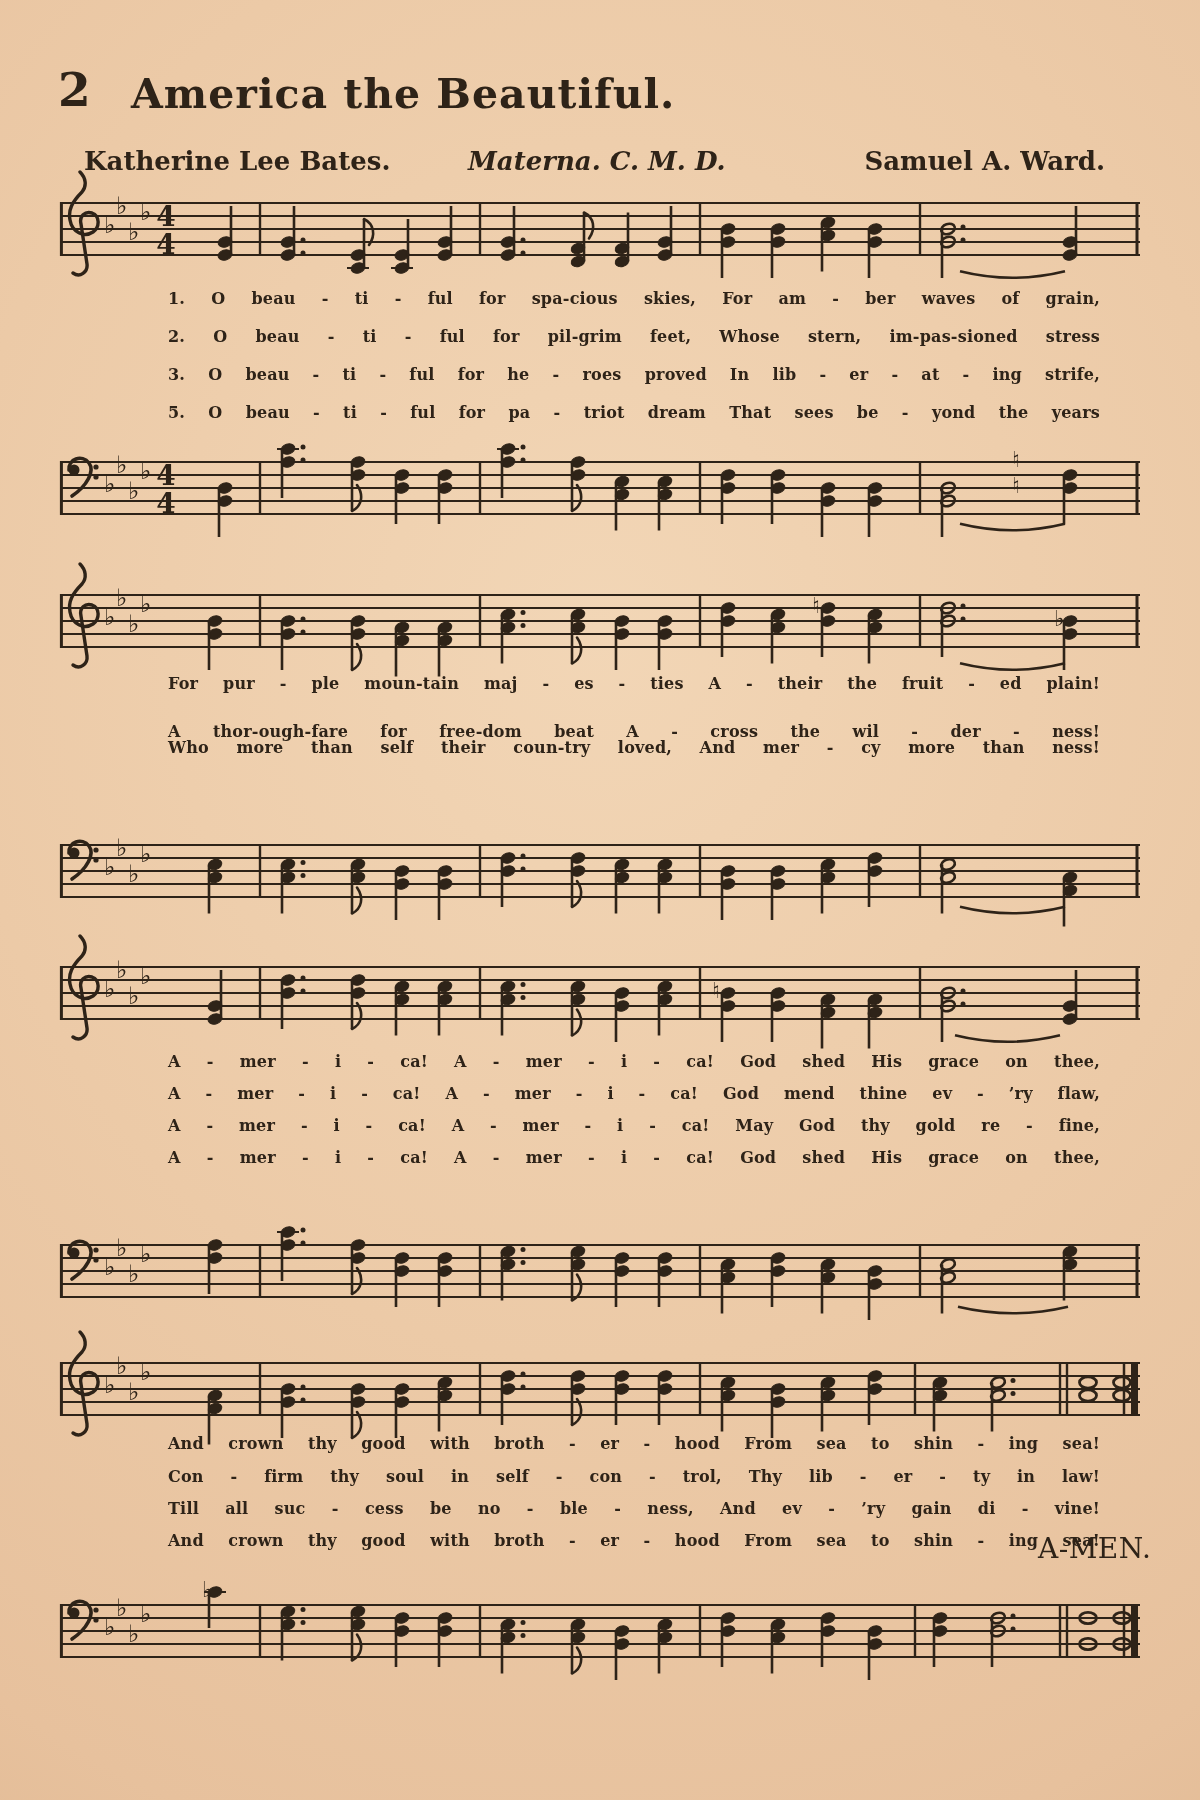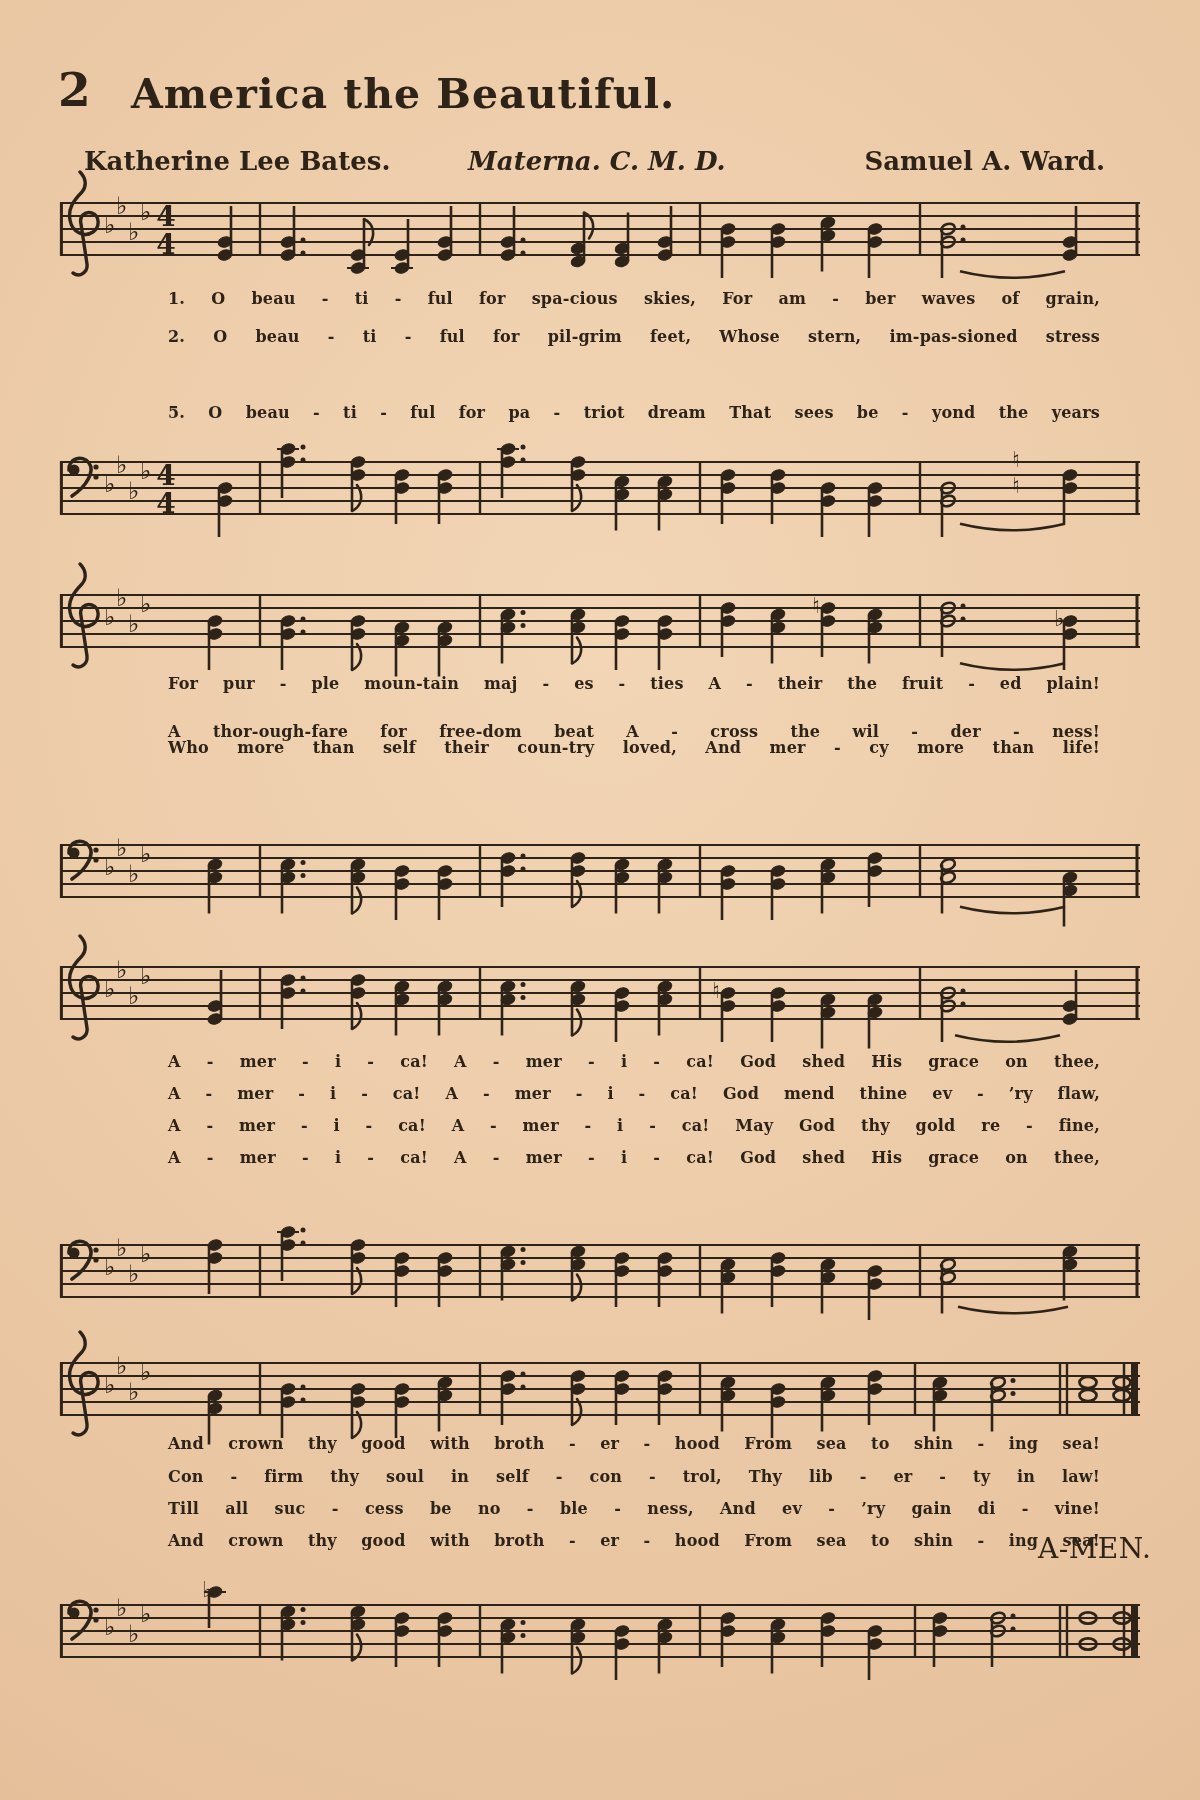--- a/index.html
+++ b/index.html
@@ -661,25 +661,26 @@
       <line x1="640" y1="45" x2="640" y2="97" stroke="#2e2318" stroke-width="2.4"></line>
       <line x1="855" y1="45" x2="855" y2="97" stroke="#2e2318" stroke-width="2.4"></line>
       <line x1="1000" y1="45" x2="1000" y2="97" stroke="#2e2318" stroke-width="2.4"></line>
       <line x1="1007" y1="45" x2="1007" y2="97" stroke="#2e2318" stroke-width="2.4"></line>
       <line x1="1064" y1="45" x2="1064" y2="97" stroke="#2e2318" stroke-width="2.5"></line>
       <rect x="1071" y="44" width="7" height="54" fill="#2e2318"></rect>
     </svg>
 
   <div class="lyric-line" style="top: 291px;">1. O beau - ti - ful for spa-cious skies, For am - ber waves of grain,</div>
   <div class="lyric-line" style="top: 329px;">2. O beau - ti - ful for pil-grim feet, Whose stern, im-pas-sioned stress</div>
+  <div class="lyric-line" style="top: 367px;">3. O beau - ti - ful for he - roes proved In lib - er - at - ing strife,</div>
   <div class="lyric-line" style="top: 405px;">5. O beau - ti - ful for pa - triot dream That sees be - yond the years</div>
 
   <div class="lyric-line" style="top: 676px;">For pur - ple moun-tain maj - es - ties A - their the fruit - ed plain!</div>
   <div class="lyric-line" style="top: 724px;">A thor-ough-fare for free-dom beat A - cross the wil - der - ness!</div>
-  <div class="lyric-line" style="top: 740px;">Who more than self their coun-try loved, And mer - cy more than life!</div>
+  <div class="lyric-line" style="top: 740px;">Who more than self their coun-try loved, And mer - cy more than ness!</div>
 
   <div class="lyric-line" style="top: 1054px;">A - mer - i - ca! A - mer - i - ca! God shed His grace on thee,</div>
   <div class="lyric-line" style="top: 1086px;">A - mer - i - ca! A - mer - i - ca! God mend thine ev - ’ry flaw,</div>
   <div class="lyric-line" style="top: 1118px;">A - mer - i - ca! A - mer - i - ca! May God thy gold re - fine,</div>
   <div class="lyric-line" style="top: 1150px;">A - mer - i - ca! A - mer - i - ca! God shed His grace on thee,</div>
 
   <div class="lyric-line" style="top: 1436px;">And crown thy good with broth - er - hood From sea to shin - ing sea!</div>
   <div class="lyric-line" style="top: 1469px;">Con - firm thy soul in self - con - trol, Thy lib - er - ty in law!</div>
   <div class="lyric-line" style="top: 1501px;">Till all suc - cess be no - ble - ness, And ev - ’ry gain di - vine!</div>
   <div class="lyric-line" style="top: 1533px;">And crown thy good with broth - er - hood From sea to shin - ing sea!</div>

